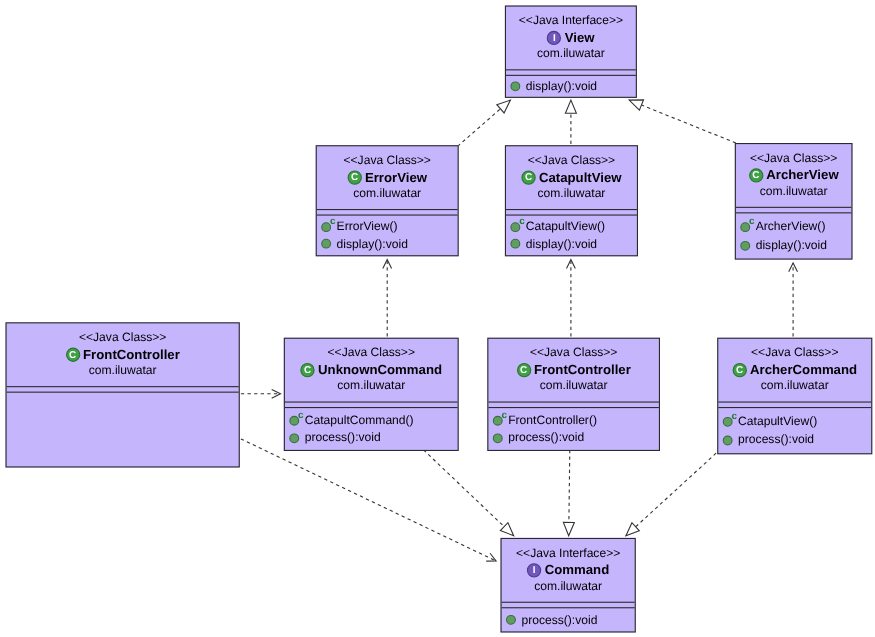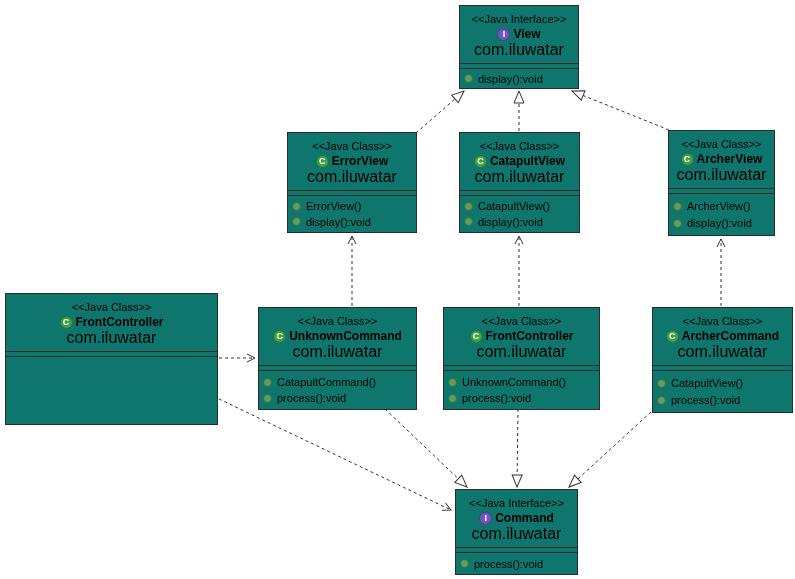--- a/index.html
+++ b/index.html
@@ -1,29 +1,29 @@
 <!DOCTYPE html>
 <html><head>
 <meta charset="utf-8">
 <style>
   html,body{margin:0;padding:0;background:#ffffff;}
   body{width:795px;height:579px;position:relative;overflow:hidden;
        font-family:"Liberation Sans", sans-serif;color:#000;}
   #edges{position:absolute;left:0;top:0;width:795px;height:579px;z-index:1;}
-  .uml-box{position:absolute;z-index:2;background:#0f766e;border:1px solid #2b2b2b;
+  .uml-box{position:absolute;z-index:2;background:#c4b5fd;border:1px solid #2b2b2b;
            box-sizing:border-box;display:flex;flex-direction:column;}
   .title{height:57px;flex:none;border-bottom:1px solid #2b2b2b;display:flex;
          flex-direction:column;align-items:center;justify-content:center;gap:1px;}
   .stereotype{font-size:11px;line-height:13px;}
   .name-row{display:flex;align-items:center;gap:3px;font-weight:bold;font-size:12px;line-height:15px;}
   .badge{width:13px;height:13px;border-radius:50%;color:#fff;font-size:9px;font-weight:bold;
          display:flex;align-items:center;justify-content:center;flex:none;box-sizing:border-box;}
   .badge.i{background:#7156bb;border:1px solid #4c3a8e;}
   .badge.c{background:#3fa045;border:1px solid #2a7330;}
-  .pkg{font-size:16px;line-height:13px;}
+  .pkg{font-size:11px;line-height:13px;}
   .attrs{height:4px;flex:none;border-bottom:1px solid #2b2b2b;}
   .methods{flex:1;display:flex;flex-direction:column;justify-content:space-evenly;padding:1px 4px;}
   .method{display:flex;align-items:center;gap:5px;font-size:11px;white-space:nowrap;}
   .mi{width:9px;height:9px;flex:none;position:relative;box-sizing:border-box;}
   .mi.public,.mi.ctor{border-radius:50%;background:#5f9e60;border:1px solid #3a6e3e;}
   .mi.ctor::after{content:"c";position:absolute;top:-7px;right:-5px;font-size:9px;
                   font-weight:bold;color:#1e7d2f;}
   .mi.private{background:#d96868;border:1px solid #9e2f2f;}
   .edge{stroke:#333;stroke-width:1;fill:none;stroke-dasharray:3,3;}
 </style>
@@ -178,21 +178,21 @@
     <div class="name-row">
       <span class="badge c">C</span>
       <span>FrontController</span>
     </div>
     <div class="pkg">com.iluwatar</div>
   </div>
   <div class="attrs"></div>
   <div class="methods">
     <div class="method">
       <span class="mi ctor"></span>
-      <span>UnknownCommand()</span>
+      <span>FrontController()</span>
     </div>
     <div class="method">
       <span class="mi public"></span>
       <span>process():void</span>
     </div>
   </div>
 </div>
 
 <div class="uml-box" style="left:652px;top:307px;width:141px;height:106px;">
   <div class="title">

